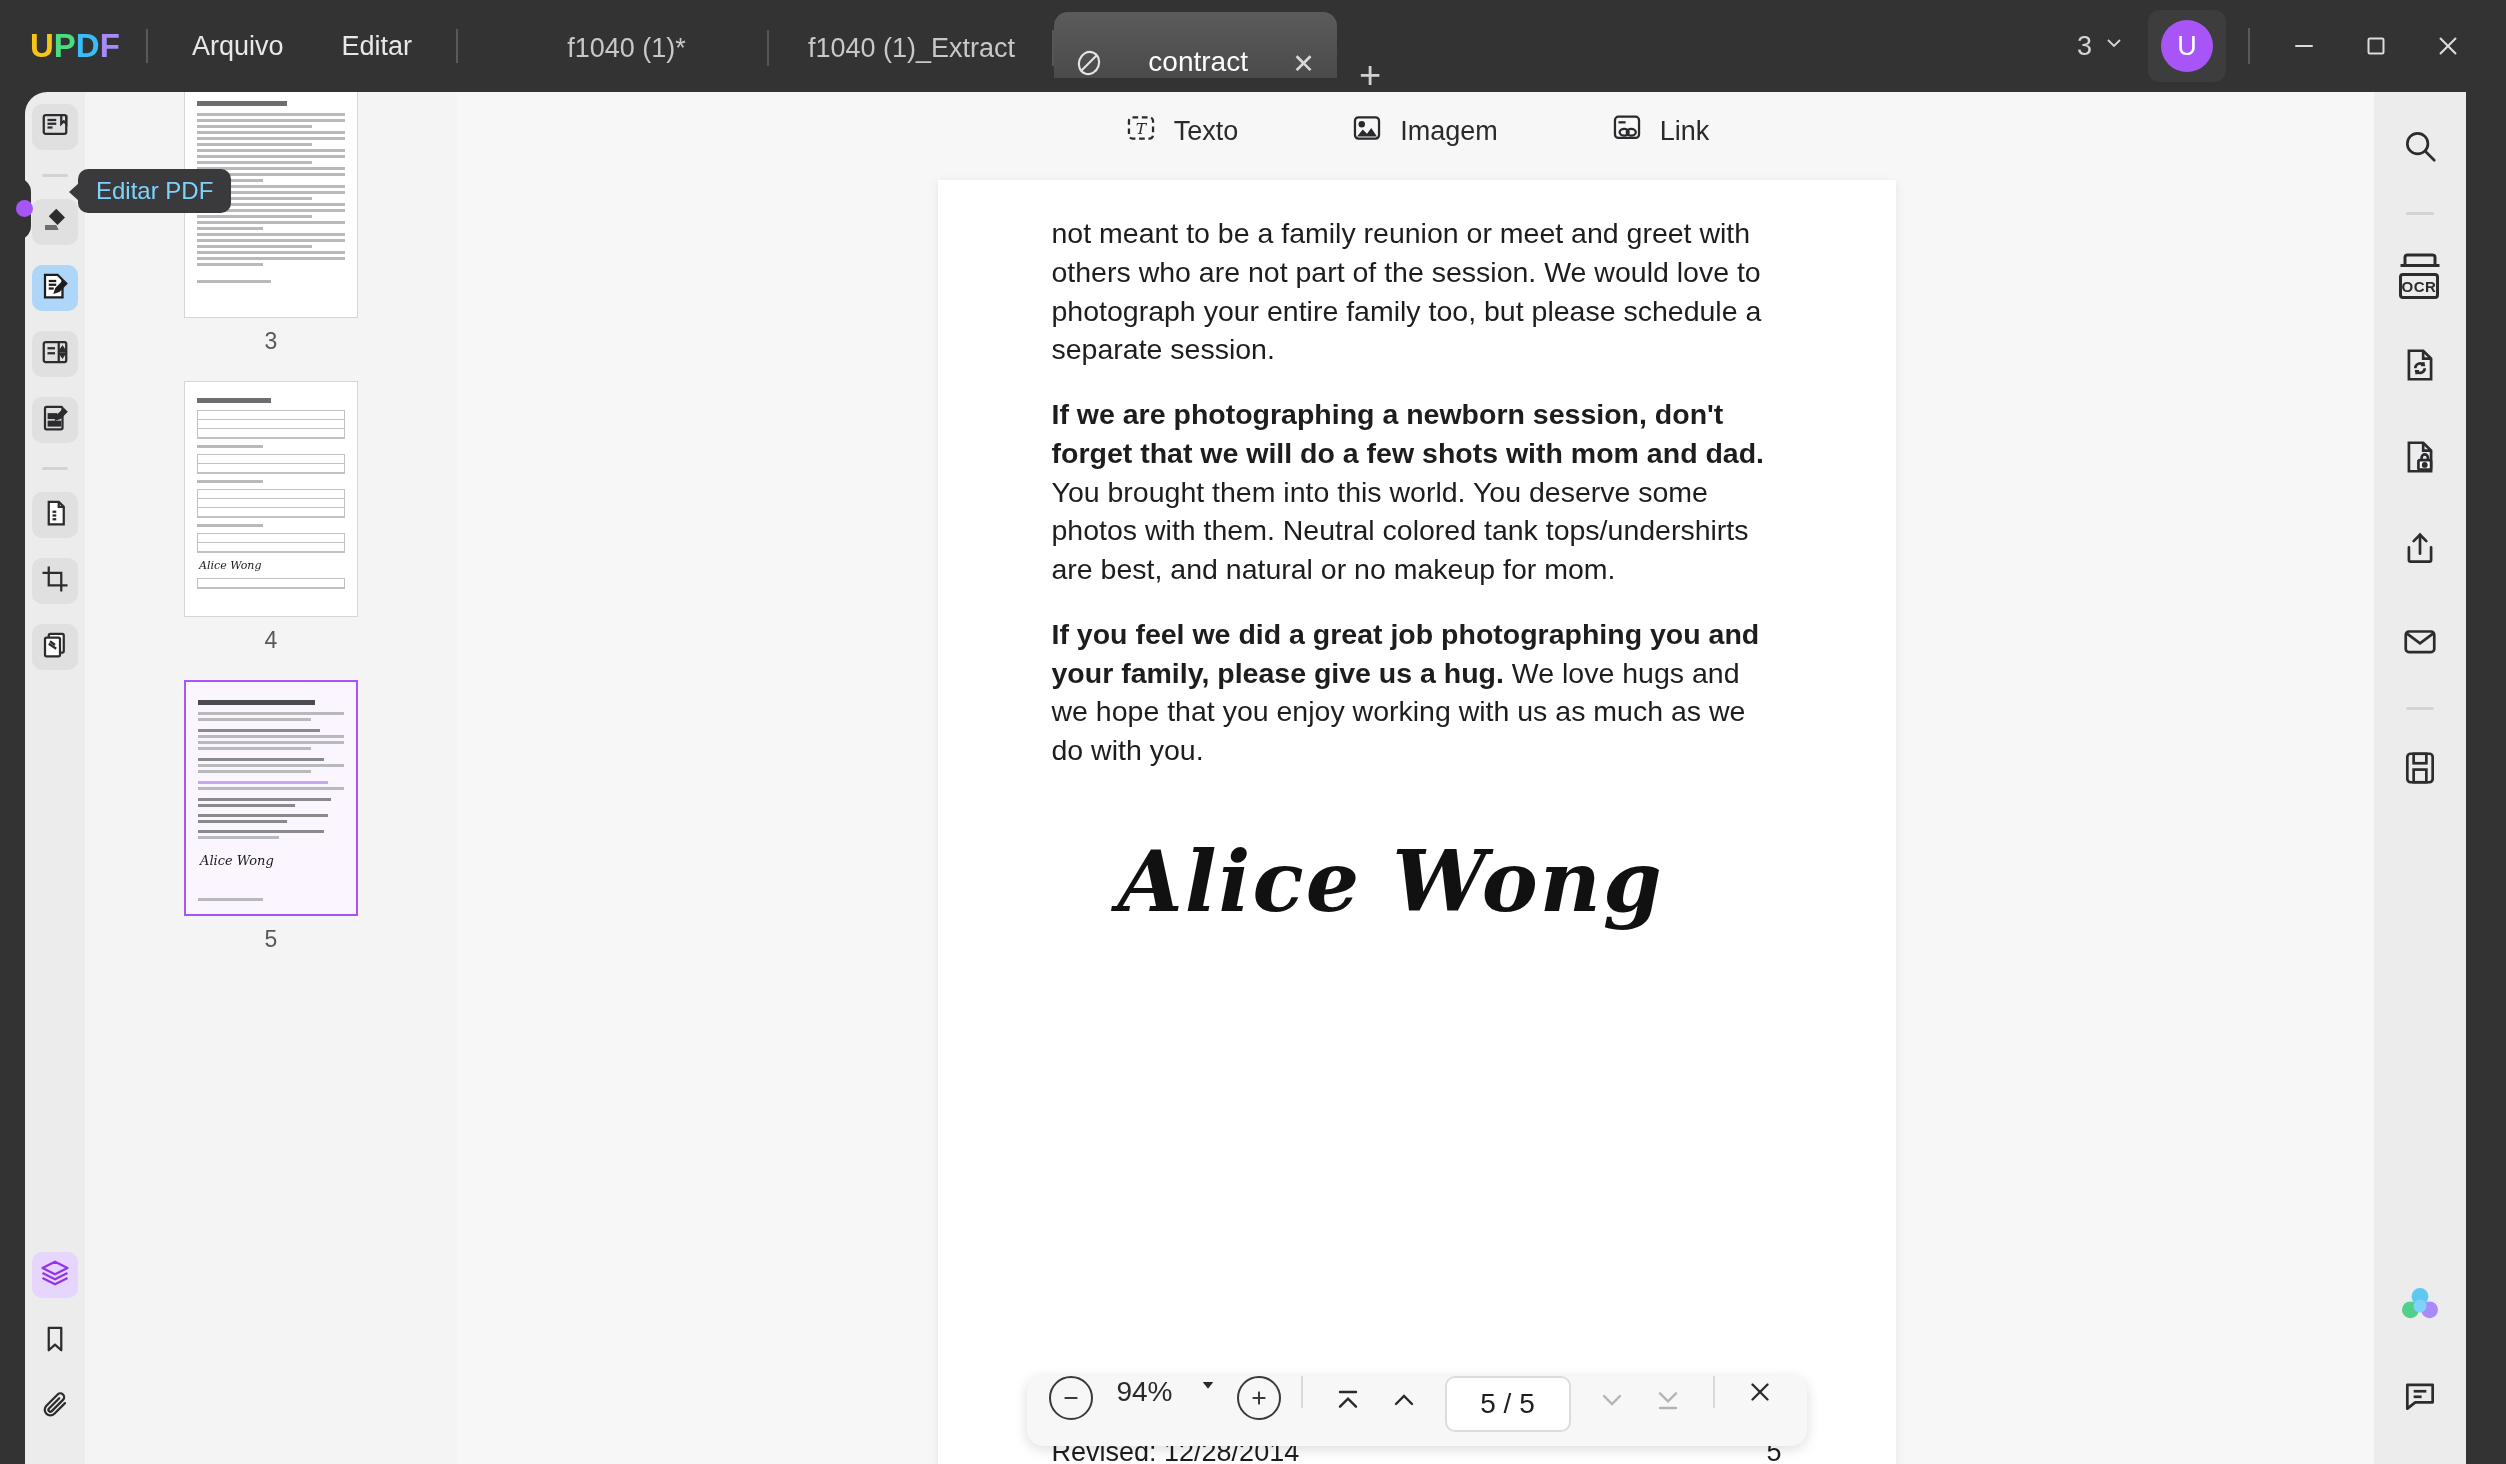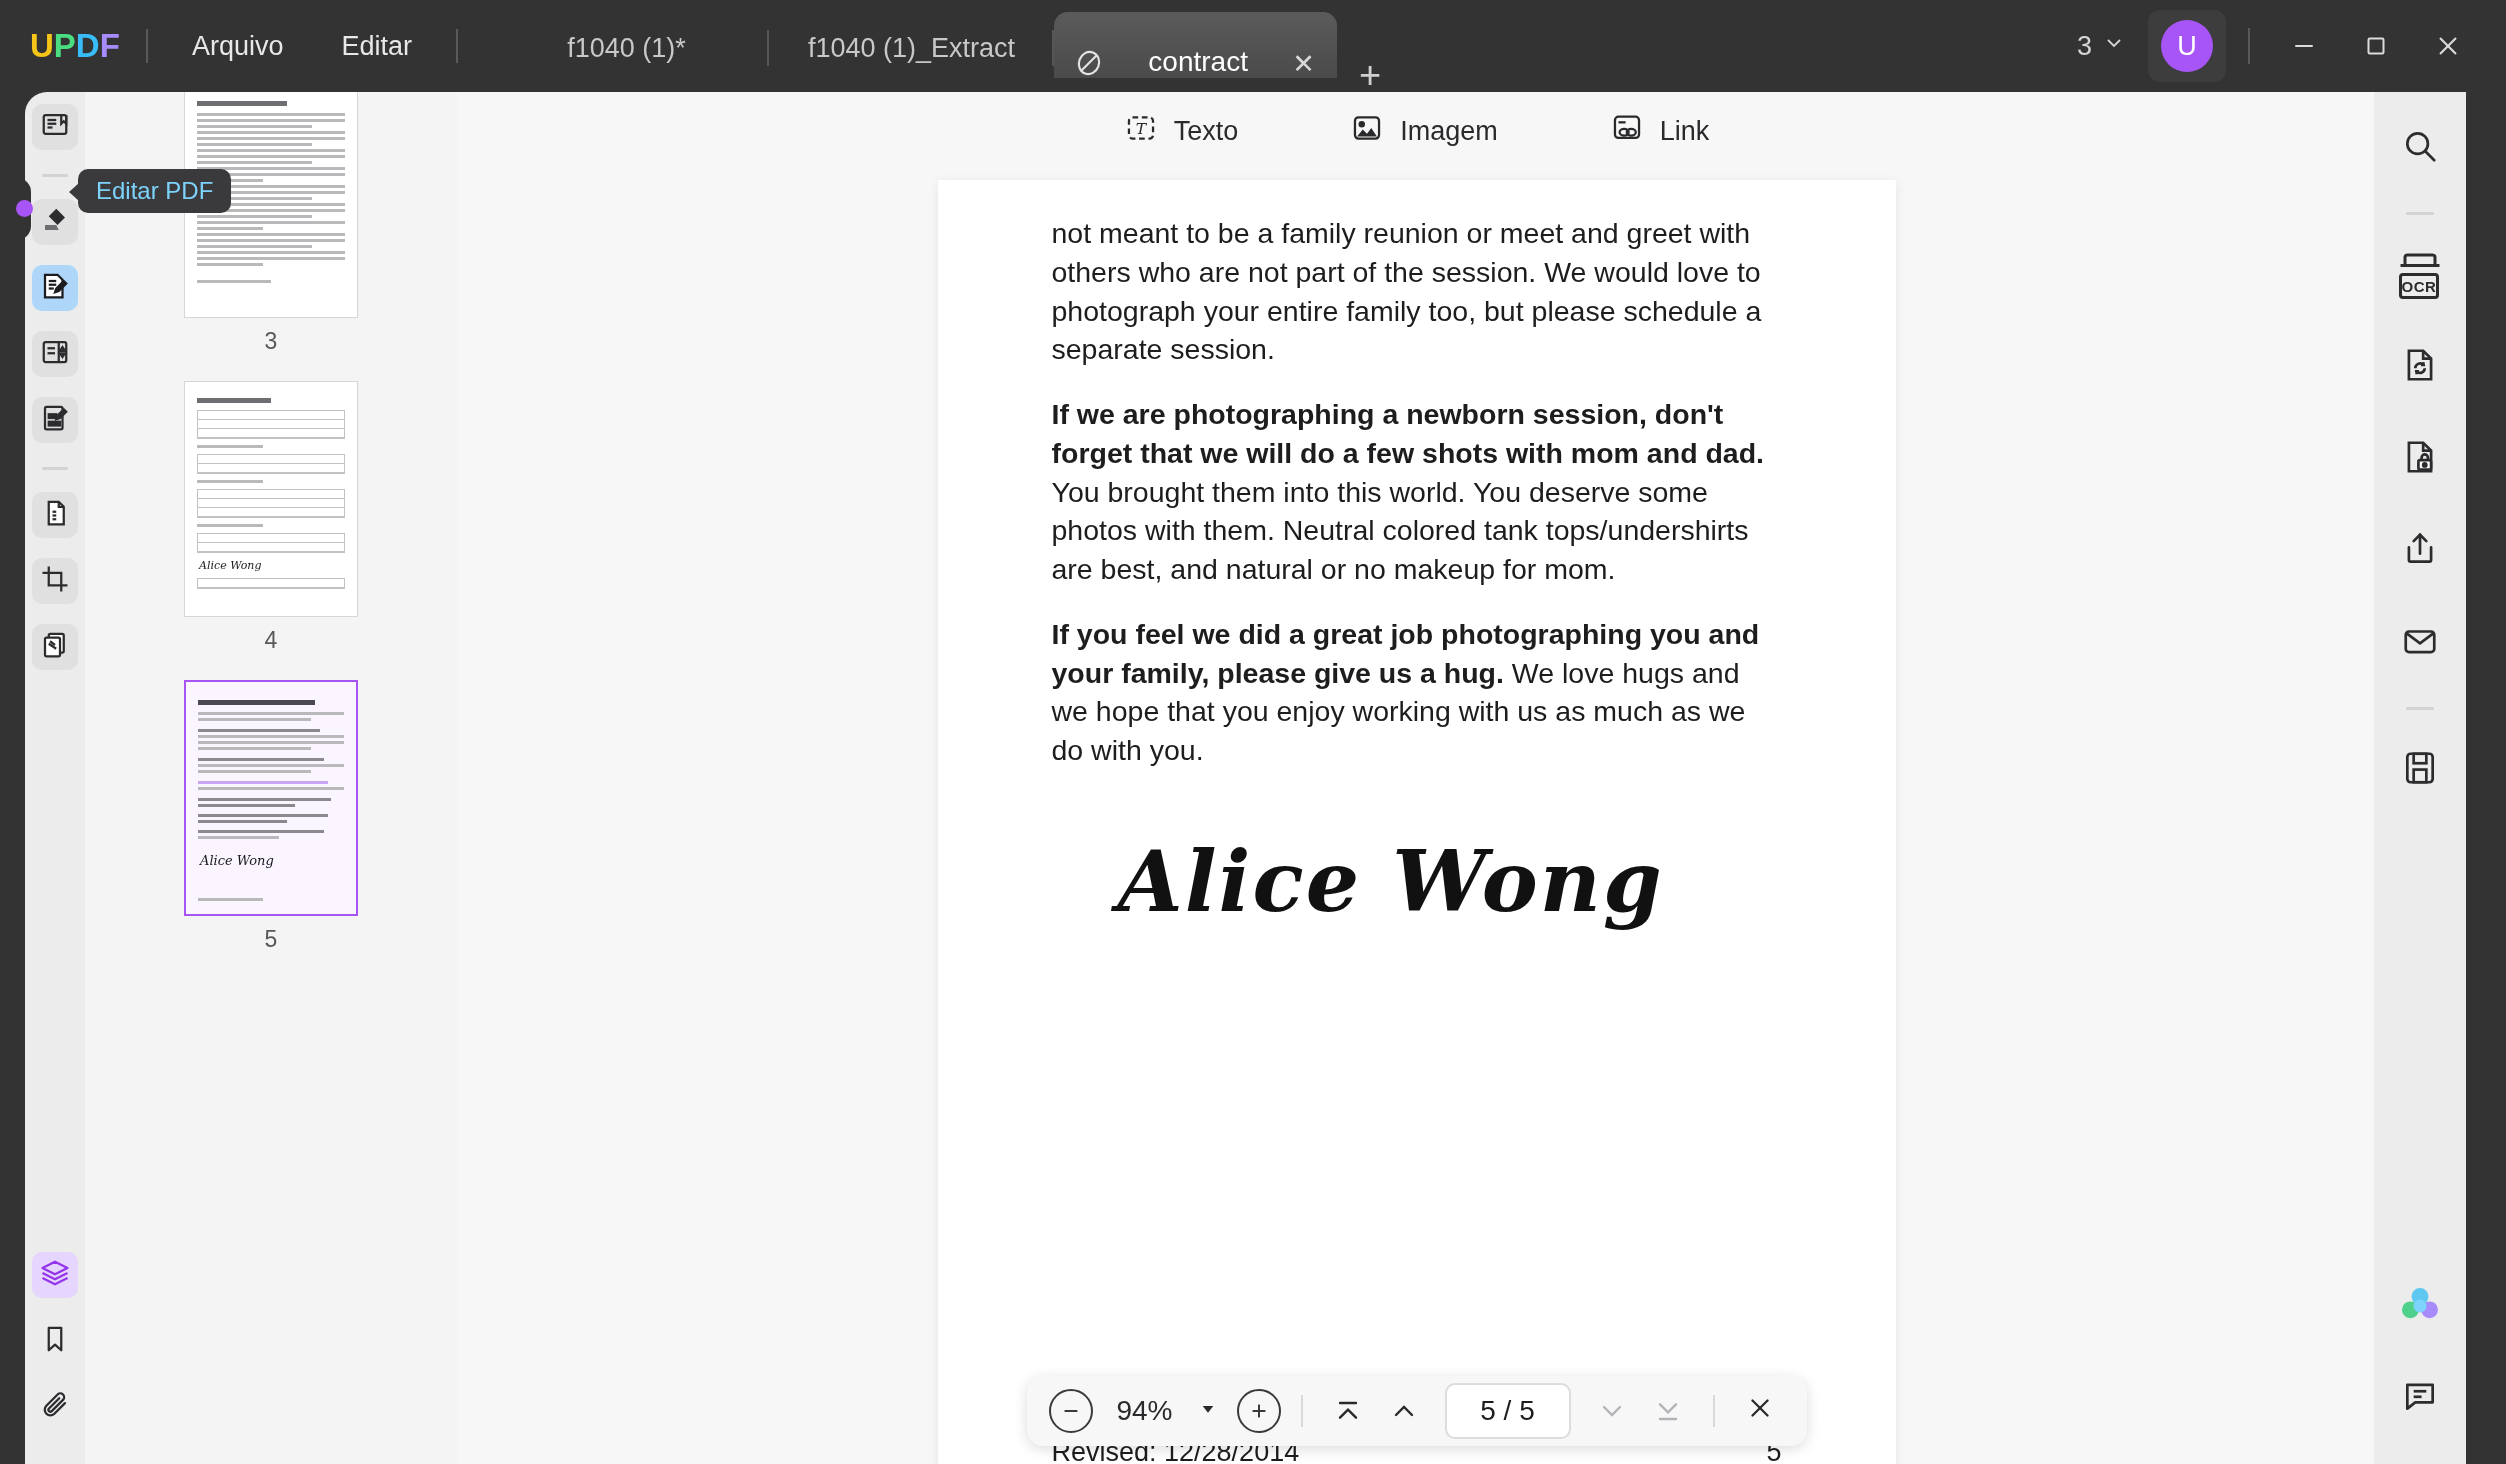--- a/index.html
+++ b/index.html
@@ -149,21 +149,21 @@
     position: absolute; left: 114px; right: 114px; bottom: 52px;
     display: flex; justify-content: space-between;
     font-size: 27px; color: #1d1d1f;
   }
 
   
   .bottombar {
     position: absolute; left: 50%; transform: translateX(-50%); bottom: 18px;
     height: 70px; background: #f7f7f8; border-radius: 16px;
     box-shadow: 0 3px 14px rgba(0,0,0,.14);
-    display: flex; align-items: center; padding: 0 22px; gap: 6px; z-index: 30;
+    display: flex; padding: 0 22px; gap: 6px; z-index: 30;
   }
   .circ-btn {
     width: 44px; height: 44px; border-radius: 50%; border: 2.5px solid #3a3a3d;
     display: flex; align-items: center; justify-content: center;
     color: #3a3a3d; font-size: 30px; line-height: 1;
   }
   .zoomval { font-size: 28px; color: #2a2a2d; min-width: 92px; text-align: center; }
   .caret { color: #2a2a2d; font-size: 16px; margin: 0 14px 0 2px; }
   .bsep { width: 2px; height: 32px; background: #d9d9dc; margin: 0 14px; }
   .navbtn { width: 50px; height: 48px; display: flex; align-items: center; justify-content: center; color: #2a2a2d; }

